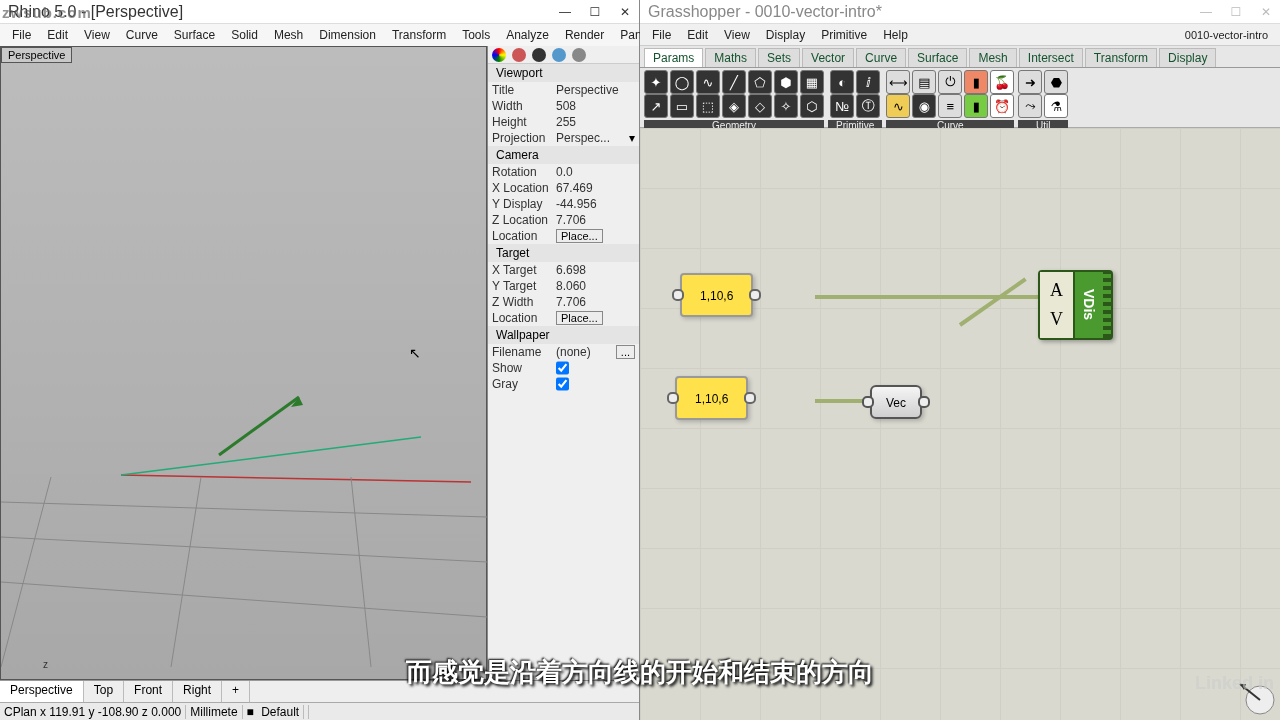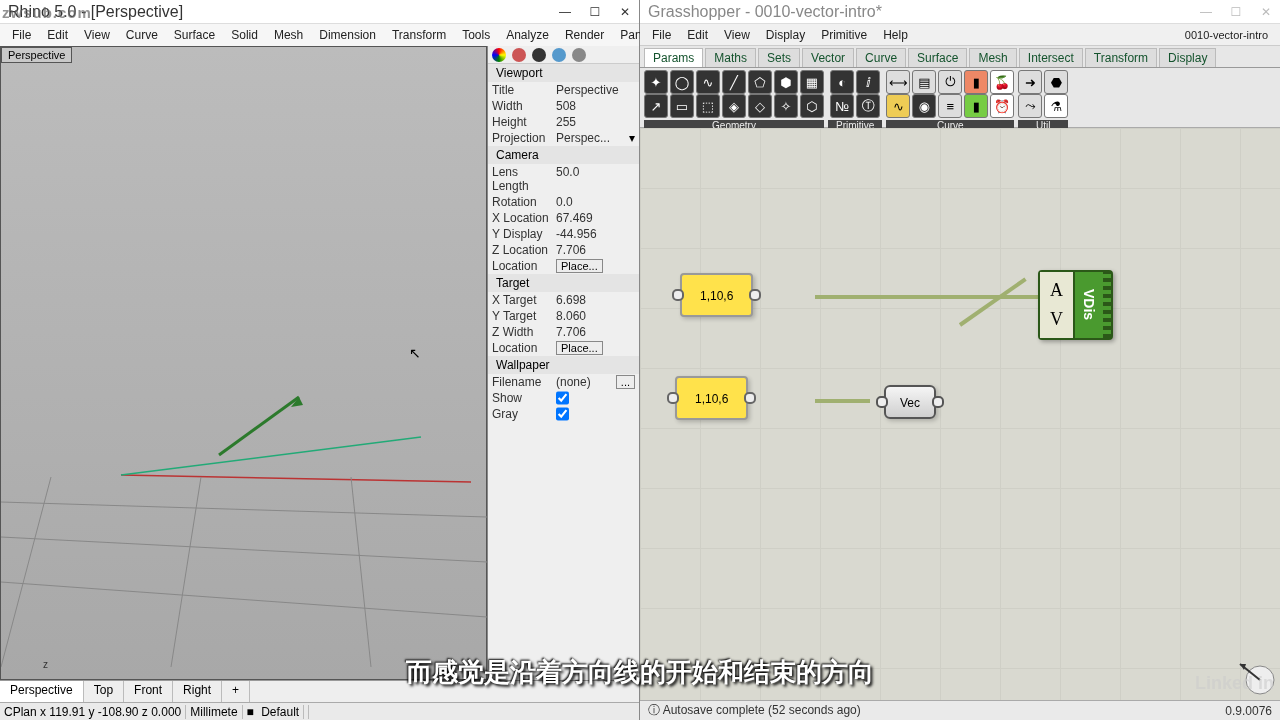--- a/index.html
+++ b/index.html
@@ -136,24 +136,20 @@
           <span class="k">Height</span>
           <span class="v">255</span>
         </div>
       <div class="prop-row">
           <span class="k">Projection</span>
           <span class="v">Perspec...</span>
           <span>▾</span>
         </div>
       <div class="prop-section">Camera</div>
       <div class="prop-row">
-          <span class="k">Lens Length</span>
-          <span class="v">50.0</span>
-        </div>
-      <div class="prop-row">
           <span class="k">Rotation</span>
           <span class="v">0.0</span>
         </div>
       <div class="prop-row">
           <span class="k">X Location</span>
           <span class="v">67.469</span>
         </div>
       <div class="prop-row">
           <span class="k">Y Display</span>
           <span class="v">-44.956</span>
@@ -312,39 +308,35 @@
     <div class="wire" style="left:175px; top:167px; width:225px;"></div>
     <div class="wire" style="left:175px; top:271px; width:55px;"></div>
     <div class="wire" style="left:320px; top:195px; width:80px; transform:rotate(-35deg);transform-origin:left;"></div>
 
     <div class="gh-panel" style="left:40px; top:145px;">
       <span>1,10,6</span>
     </div>
     <div class="gh-panel" style="left:35px; top:248px;">
       <span>1,10,6</span>
     </div>
-    <div class="gh-comp grip" style="left:244px; top:257px;">
+    <div class="gh-comp grip" style="left:230px; top:257px;">
       <span>Vec</span>
     </div>
     <div class="gh-vdisp" style="left:398px; top:142px;">
       <div class="inputs">
         <span>A</span>
         <span>V</span>
       </div>
       <div class="body">VDis</div>
       <div class="zig"></div>
     </div>
     <svg style="position:absolute; right:4px; bottom:4px;" width="44" height="44">
         <circle cx="28" cy="28" r="14" fill="#eee" stroke="#888"></circle>
         <line x1="28" y1="28" x2="8" y2="12" stroke="#333" stroke-width="2"></line>
         <polygon points="8,12 14,12 12,18" fill="#333"></polygon>
       </svg>
   </div>
 
-  <div class="gh-status">
-    <span>ⓘ <span>Autosave complete (52 seconds ago)</span></span>
-    <span>0.9.0076</span>
-  </div>
 </div>
 
 <div class="watermark">zwsub.com</div>
 <div class="subtitle-overlay">而感觉是沿着方向线的开始和结束的方向</div>
 <div class="linkedinwm">Linked in</div>
 
 </body></html>

